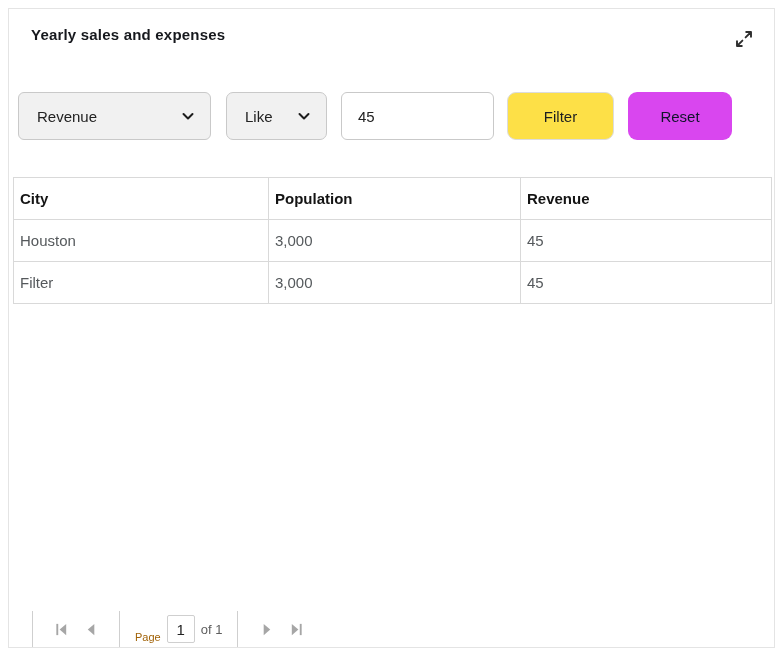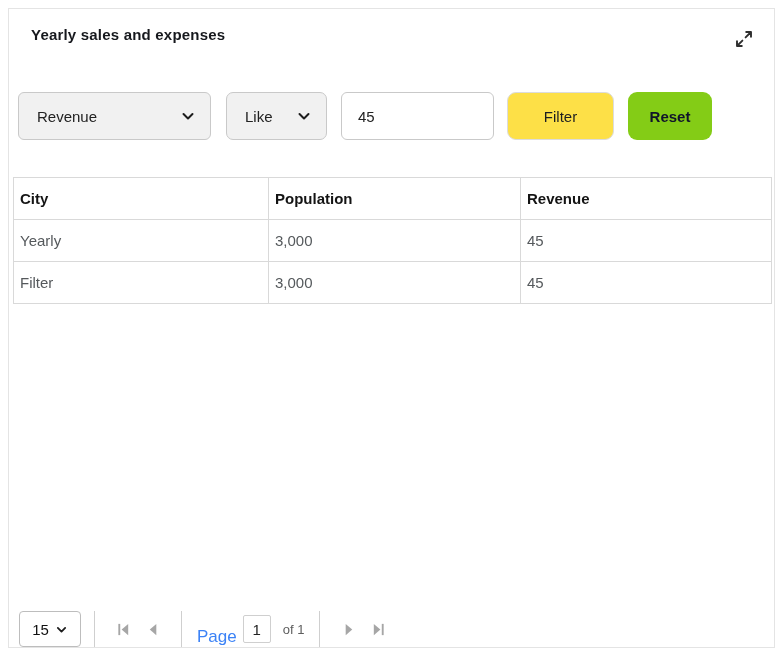--- a/index.html
+++ b/index.html
@@ -24,22 +24,22 @@
   .sel .sel-label { flex:1; }
   .sel-field { left:9px; width:193px; }
   .sel-operator { left:217px; width:101px;border-radius:7px; }
   .txt-input { position:absolute; left:332px; width:153px; height:48px;
     border:1px solid #c9c9c9; border-radius:6px; font-size:15px; color:#222;
     padding:0 16px; font-family:"Liberation Sans", sans-serif; background:#fff; }
   .btn { position:absolute; height:48px; border-radius:9px; font-size:15px;
     cursor:pointer; font-family:"Liberation Sans", sans-serif; }
   .btn-filter { left:498px; width:107px; background:#fde047;
     border:1px solid #dcdcdc; color:#1c1e21; }
-  .btn-reset { left:619px; width:84px; background:#84cc16; border:none;
-    color:#10142a; font-weight:700; }
+  .btn-reset { left:619px; width:104px; background:#d946ef; border:none;
+    color:#10142a; font-weight:400; }
 
   
   table.grid { position:absolute; left:4px; top:168px; width:758px;
     border-collapse:collapse; table-layout:fixed;padding-left:8px; }
   table.grid th, table.grid td { border:1px solid #d9d9d9; height:42px;
     padding:0 0 0 6px; text-align:left; font-size:15px; vertical-align:middle; }
   table.grid th { font-weight:700; color:#141414; }
   table.grid td { color:#55595c; font-weight:400; }
   col.c1 { width:255px; } col.c2 { width:252px; } col.c3 { width:251px; }
 
@@ -47,22 +47,22 @@
   .pager { position:absolute; left:10px; top:601px; height:38px;
     display:flex; align-items:center; }
   .page-size { width:62px; height:36px; background:#fff;
     border:1px solid #bdbdbd; border-radius:4px; display:flex;
     align-items:center; justify-content:center; gap:6px; font-size:15px;
     color:#111; cursor:pointer; }
   .vdiv { width:1px; height:36px; background:#cfcfcf; margin:0 13px; }
   .nav-btn { background:none; border:none; width:26px; height:26px;
     display:flex; align-items:center; justify-content:center; cursor:pointer;
     margin:0 2px; }
-  .pg-label { font-size:17px; color:#3b82f6; margin:15px 6px 0 2px; }
-  .pg-of { font-size:13px; color:#5d5d5d; margin:0 2px 0 12px; }
+  .pg-label { font-size:11px; color:#a16207; margin:15px 6px 0 2px; }
+  .pg-of { font-size:13px; color:#5d5d5d; margin:0 2px 0 6px; }
   .page-input { width:28px; height:28px; border:1px solid #cfcfcf;
     text-align:center; font-size:15px; color:#222; border-radius:2px;
     font-family:"Liberation Sans", sans-serif; }
   svg { display:block; }
 </style>
 </head>
 <body>
 
 <div class="panel">
 
@@ -112,42 +112,34 @@
       </colgroup>
     <thead>
       <tr>
         <th>City</th>
         <th>Population</th>
         <th>Revenue</th>
       </tr>
     </thead>
     <tbody>
       <tr>
-        <td>Yearly</td>
+        <td>Houston</td>
         <td>3,000</td>
         <td>45</td>
       </tr>
       <tr>
         <td>Filter</td>
         <td>3,000</td>
         <td>45</td>
       </tr>
     </tbody>
   </table>
 
   <div class="pager">
 
-    <div class="page-size">
-      <span>15</span>
-      <span>
-        <svg width="13" height="13" viewBox="0 0 16 16" fill="none" stroke="#1c1c1c" stroke-width="2.2" stroke-linecap="round" stroke-linejoin="round">
-          <path d="M3.5 6 L8 10.5 L12.5 6"></path>
-        </svg>
-      </span>
-    </div>
 
     <div class="vdiv"></div>
 
     <button class="nav-btn">
       <span>
         <svg width="15" height="15" viewBox="0 0 16 16" fill="#a6a6a6">
           <rect x="2.5" y="2" width="2" height="12"></rect>
           <polygon points="13,2 6,8 13,14"></polygon>
         </svg>
       </span>

